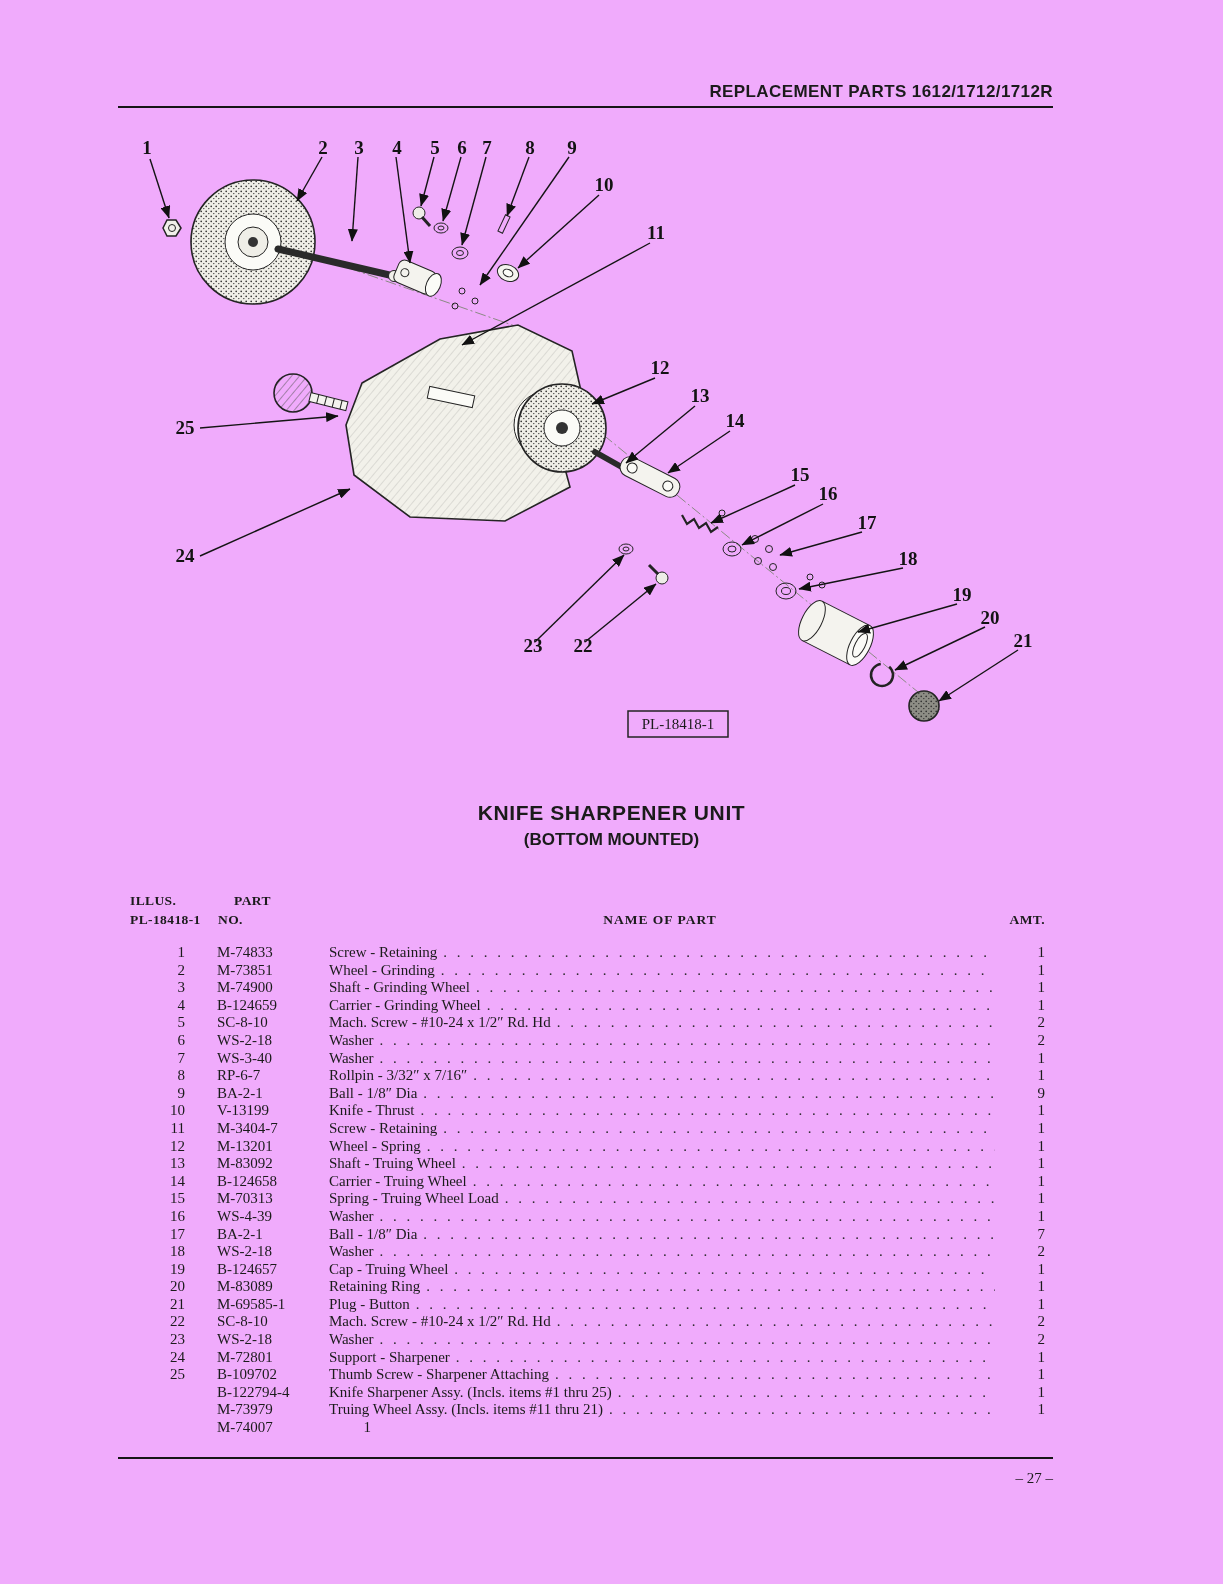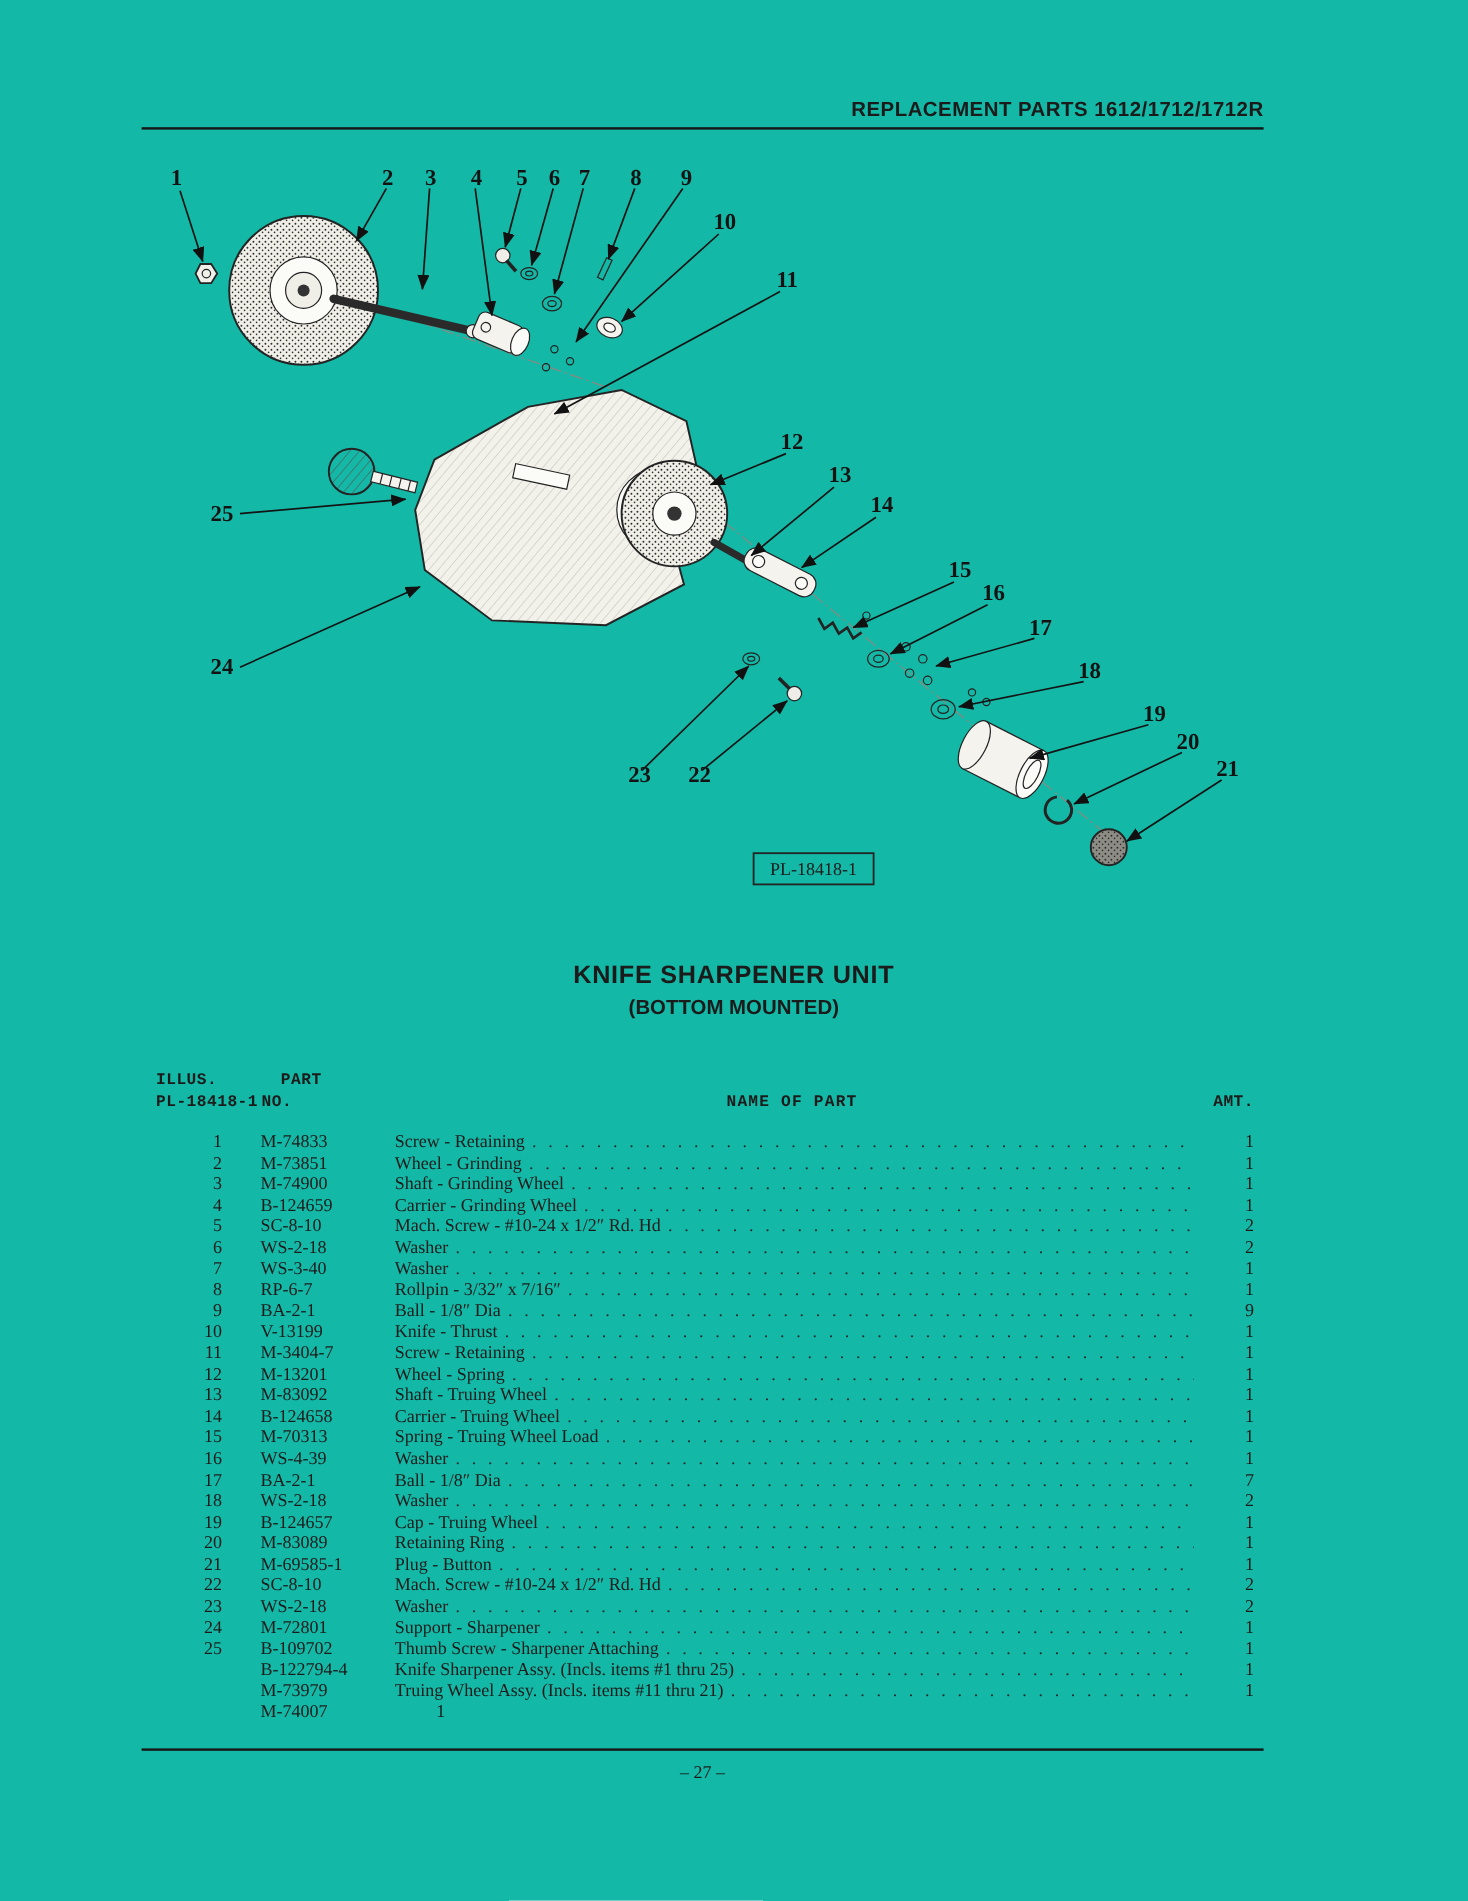--- a/index.html
+++ b/index.html
@@ -1,18 +1,18 @@
 <!DOCTYPE html>
 <html><head>
 <meta charset="utf-8">
 <style>
   html,body { margin:0; padding:0; background:#ffffff; }
   .page {
     position:relative; width:1223px; height:1584px;
-    background:#14b8a6; color:#1b1b1b;
+    background:#f0abfc; color:#1b1b1b;
     font-family:"Liberation Serif", serif;
     overflow:hidden;
   }
   .top-header {
     position:absolute; top:82px; left:118px; width:935px;
     text-align:right;
     font-family:"Liberation Sans", sans-serif;
     font-weight:bold; font-size:17px; letter-spacing:.4px;
   }
   .rule { position:absolute; left:118px; width:935px; border-top:2px solid #161616; }
@@ -25,21 +25,21 @@
   .co { font-family:"Liberation Serif", serif; font-weight:bold; font-size:19px; fill:#131313; }
   .pt { stroke:#232323; }
   .title-block {
     position:absolute; top:801px; left:0; width:100%;
     text-align:center; font-family:"Liberation Sans", sans-serif; font-weight:bold;
   }
   .title-main { font-size:21px; letter-spacing:.6px; }
   .title-sub { font-size:17px; margin-top:5px; }
   .parts { position:absolute; top:893px; left:130px; width:915px; }
   .thead { position:relative; height:44px;
-    font-family:Liberation Mono, monospace; font-weight:bold; font-size:13.5px; letter-spacing:.4px; }
+    font-family:Liberation Serif, serif; font-weight:bold; font-size:13.5px; letter-spacing:.4px; }
   .thead span { position:absolute; white-space:nowrap; }
   .h-illus1 { left:0; top:0; }
   .h-part1  { left:104px; top:0; }
   .h-illus2 { left:0; top:19px; }
   .h-part2  { left:88px; top:19px; }
   .h-name   { left:205px; right:60px; top:19px; text-align:center; letter-spacing:1px; }
   .h-amt    { right:0; top:19px; }
   .tbody { margin-top:7px; }
   .row { display:flex; align-items:baseline; font-size:15px; line-height:17.6px; }
   .c-illus { flex:none; width:55px; text-align:right; }
@@ -47,21 +47,21 @@
   .c-name  { flex:1; display:flex; align-items:baseline; overflow:hidden; min-width:0; }
   .nm { white-space:nowrap; }
   .dots { flex:1; overflow:hidden; white-space:nowrap; margin:0 8px 0 6px; color:#2c2c2c; }
   .dots::after {
     content:". . . . . . . . . . . . . . . . . . . . . . . . . . . . . . . . . . . . . . . . . . . . . . . . . . . . . . . . . . . . . . . . . . . . . . . . . . . . . . . . . . . . . . . . . . . . . . . . . . . . . . . .";
     letter-spacing:3px;
   }
   .c-amt { flex:none; width:42px; text-align:right; }
   .page-number {
     position:absolute; top:1470px; left:118px; width:935px;
-    text-align:center; font-size:15px;
+    text-align:right; font-size:15px;
   }
 </style>
 </head>
 <body>
 
 <div class="page">
 
   <div class="top-header">REPLACEMENT PARTS 1612/1712/1712R</div>
   <div class="rule top-rule"></div>
 

